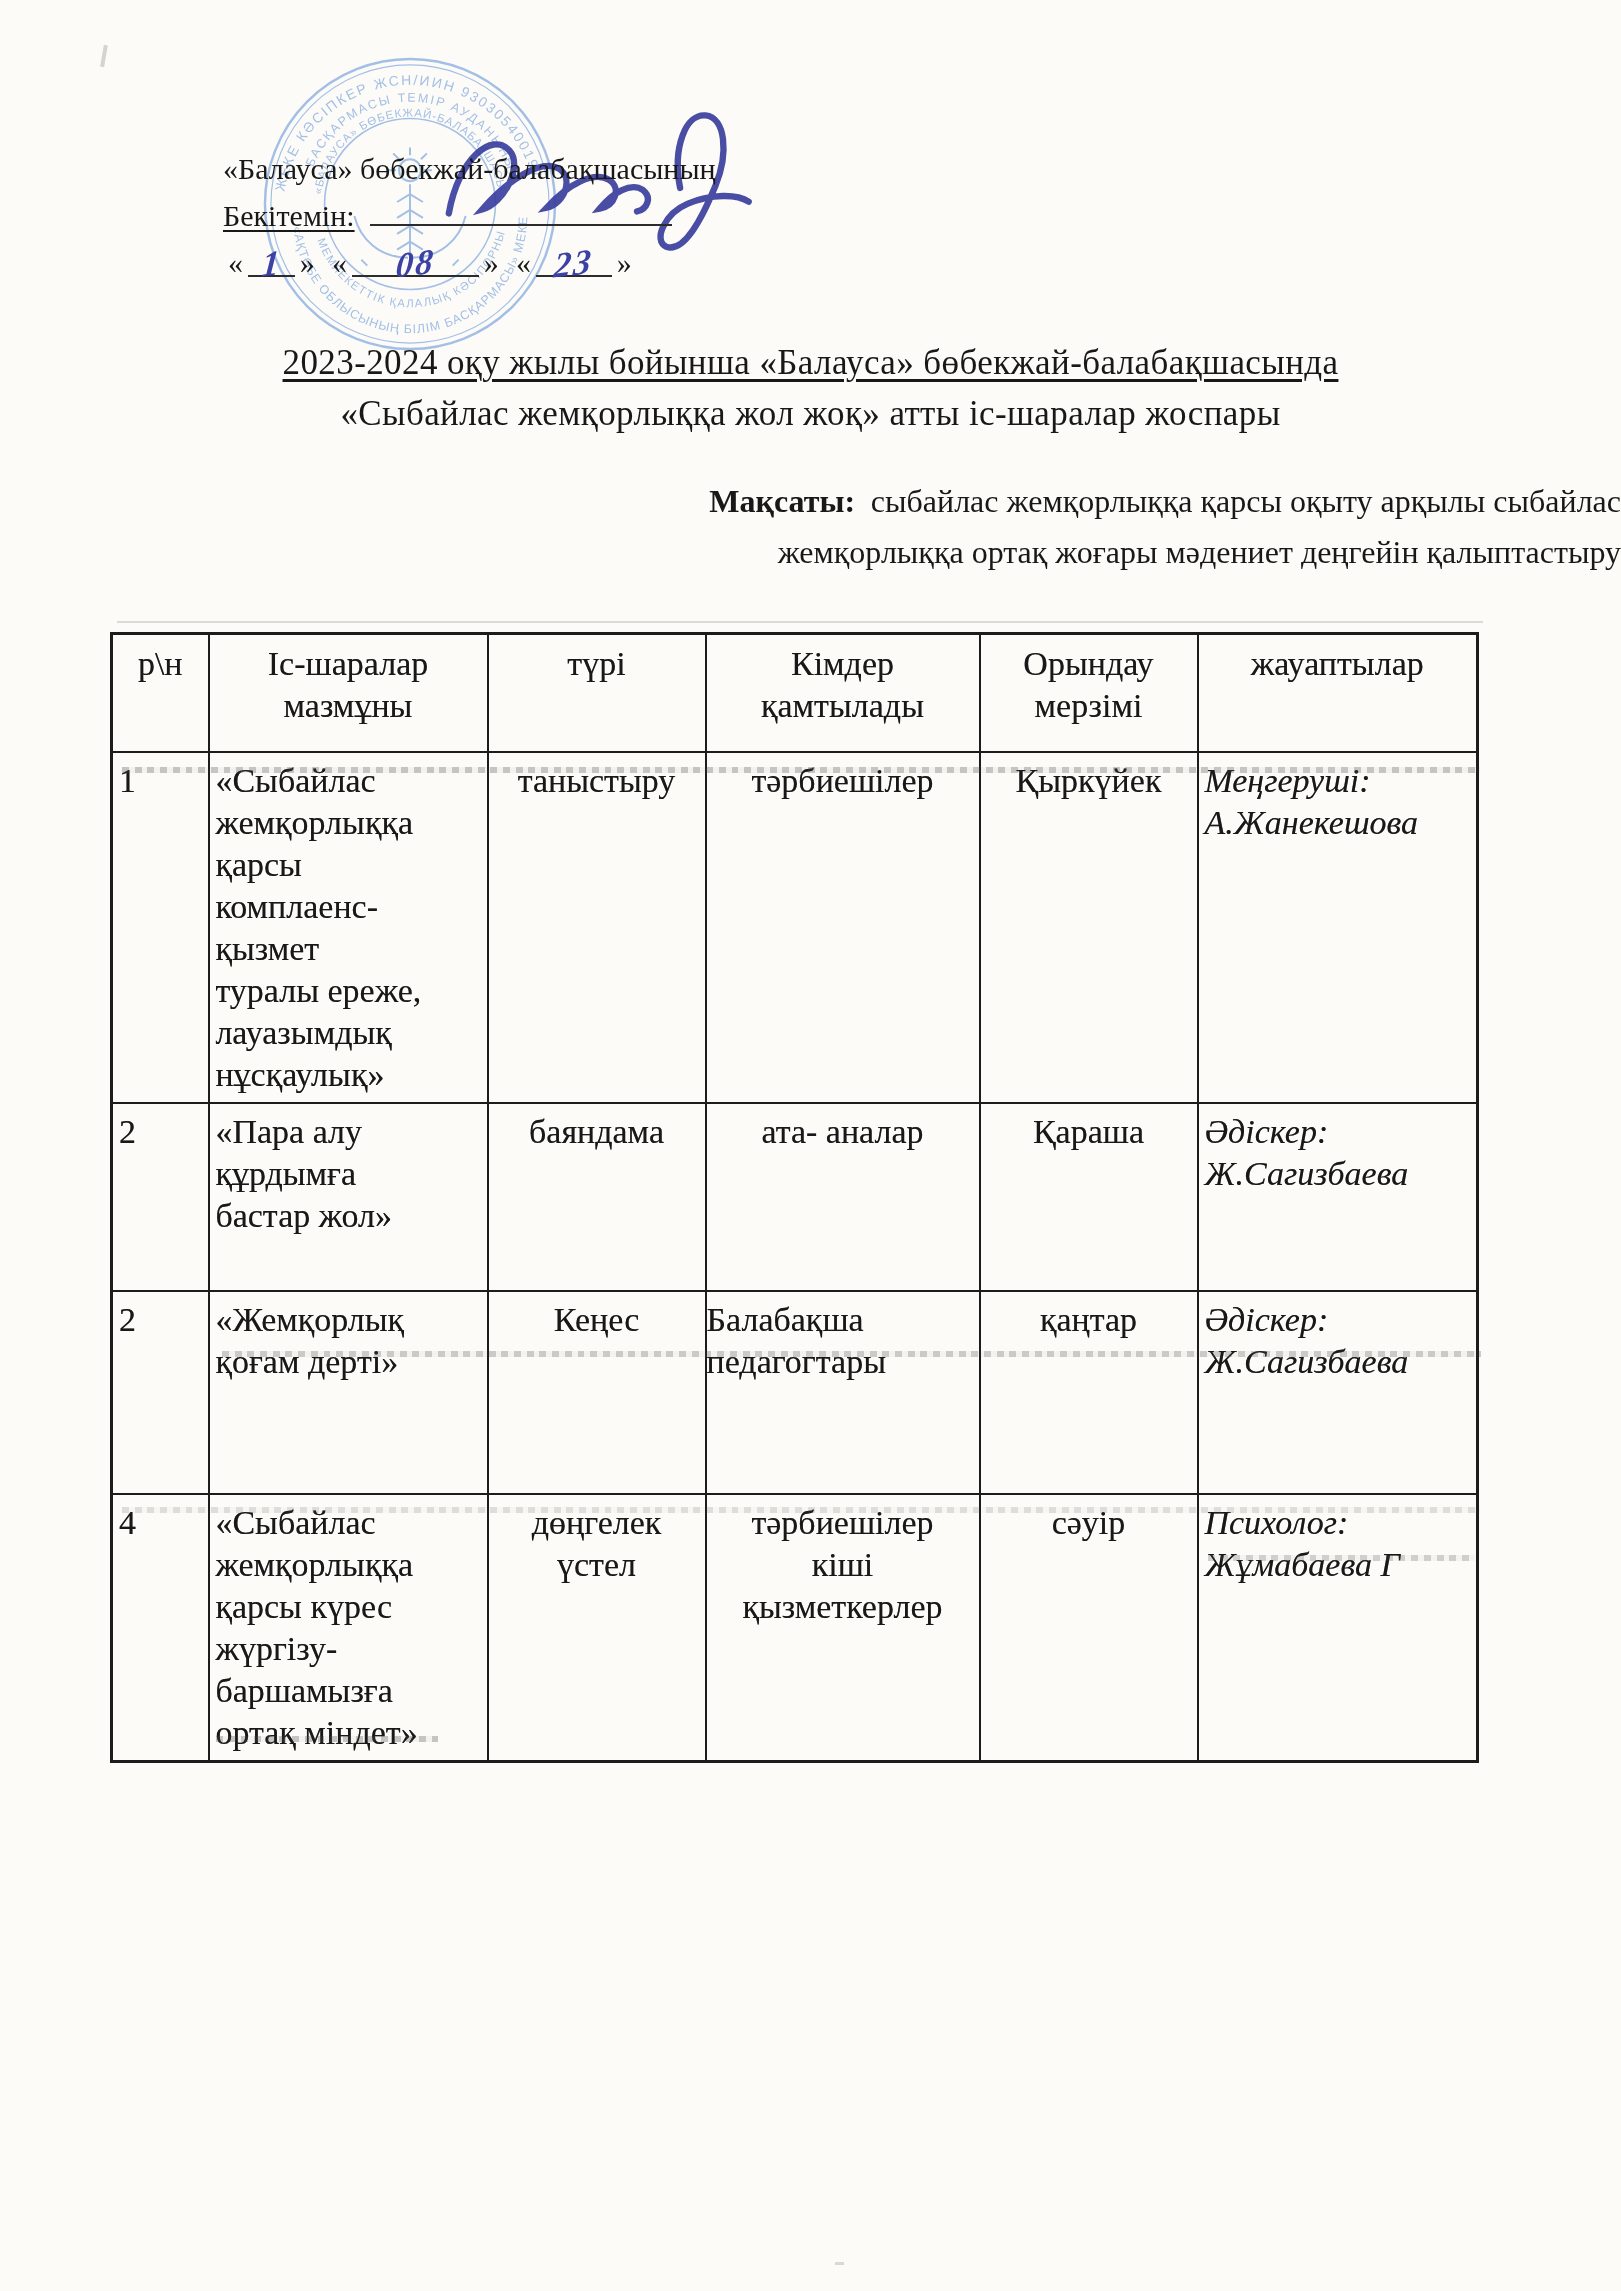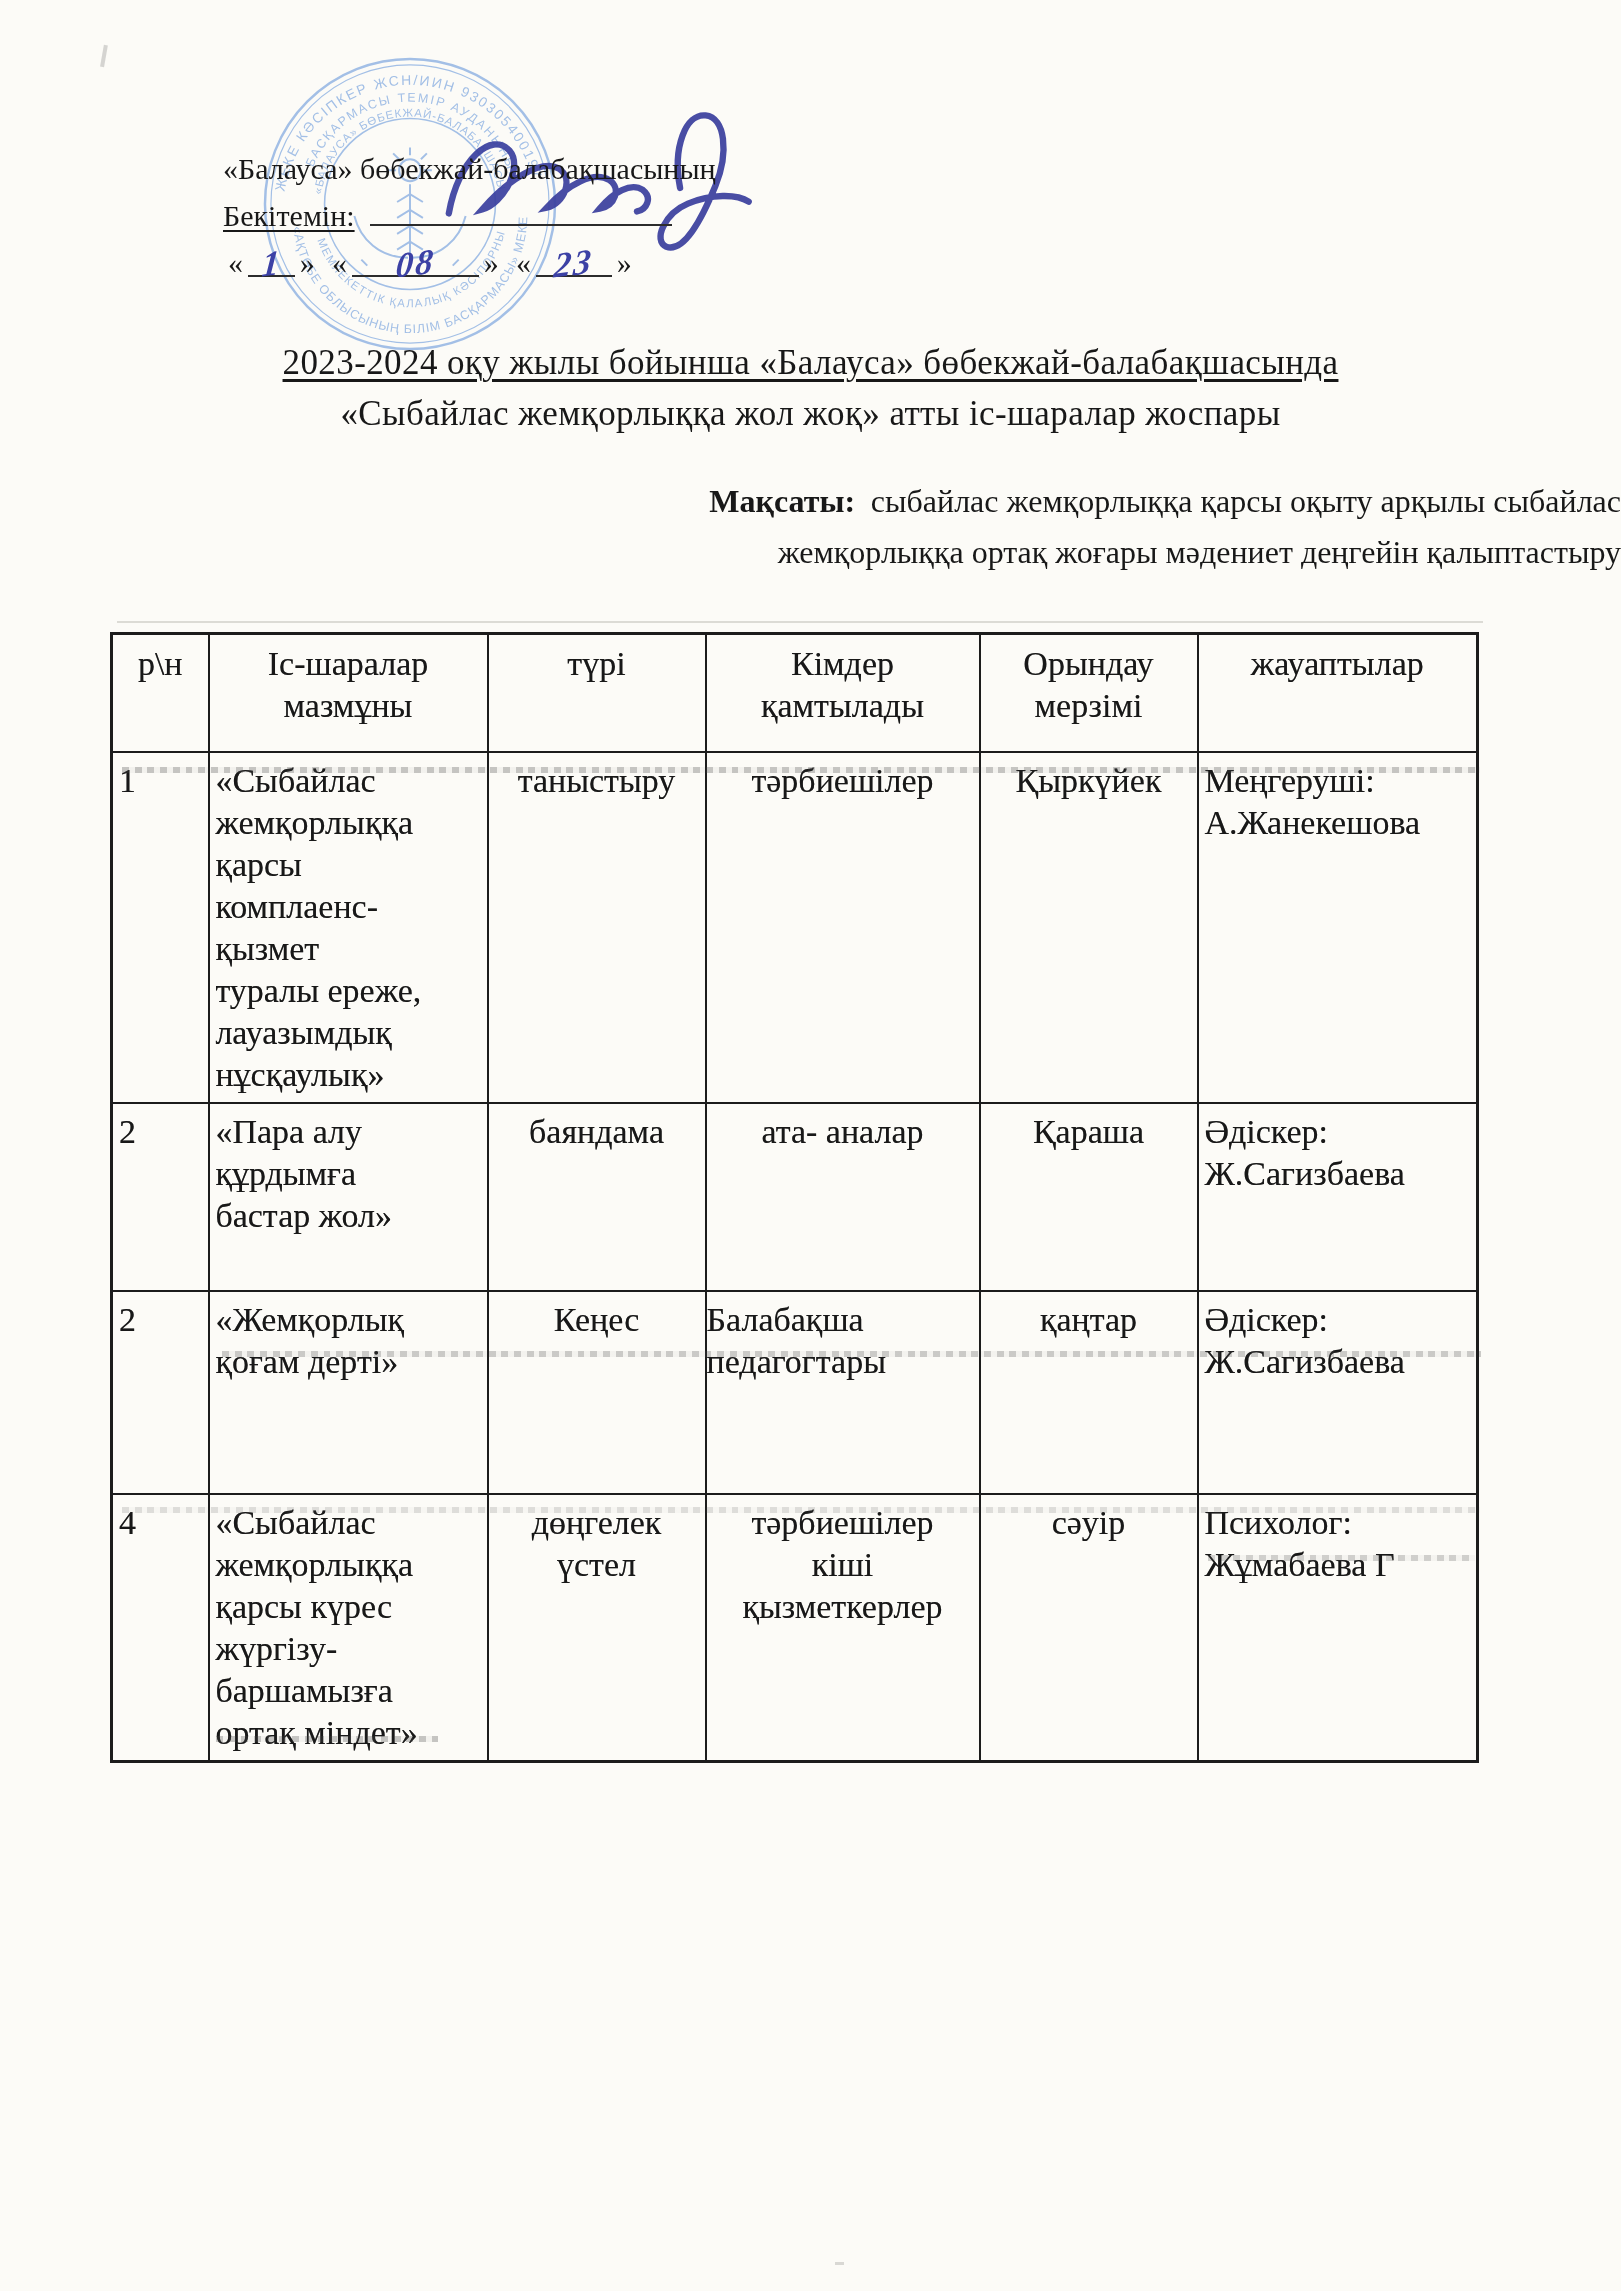--- a/index.html
+++ b/index.html
@@ -48,21 +48,21 @@
     vertical-align:top;padding:7.8px 5.9px 0 5.9px;
     white-space:pre-line;font-weight:normal;
     text-shadow:0 0 0.6px rgba(0,0,0,.5);
   }
   tr.r-head{height:118px;}
   tr.r1{height:351px;} tr.r2{height:188px;} tr.r3{height:203px;} tr.r4{height:268px;}
   th{text-align:center;padding-top:11.8px;}
   td.c-num{text-align:left;padding-left:11.8px;}
   td.c-content{text-align:left;padding-left:13.7px;border-radius:13px;}
   td.c-type,td.c-who,td.c-when{text-align:center;}
-  td.c-resp{text-align:left;padding-left:15.7px;}
+  td.c-resp{text-align:left;padding-left:15.7px;font-style:italic;}
   tr.r3 td.c-who{text-align:left;padding-left:0;margin-left:47px;}
   
   .ghost-line{position:absolute;left:117px;top:621px;width:1366px;height:2px;background:#cfcdc6;opacity:.7;}
   .smear{position:absolute;height:5.9px;pointer-events:none;
     background:repeating-linear-gradient(90deg,rgba(70,70,70,.30) 0 6.9px,rgba(70,70,70,.05) 6.9px 12.7px);}
   .smear-1{left:122px;top:767px;width:1358px;}
   .smear-2{left:222px;top:1351px;width:1259px;opacity:.9;}
   .smear-3{left:122px;top:1507px;width:1358px;opacity:.55;}
   .smear-4{left:1208px;top:1555px;width:267px;opacity:.8;}
   .smear-5{left:216px;top:1736px;width:222px;}

